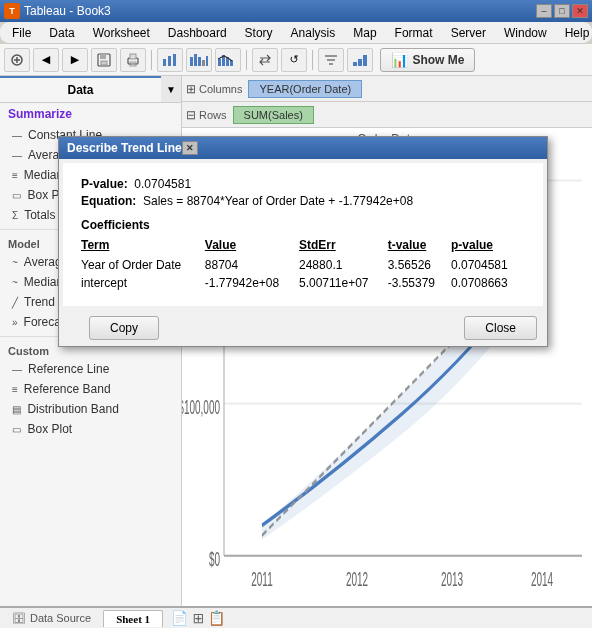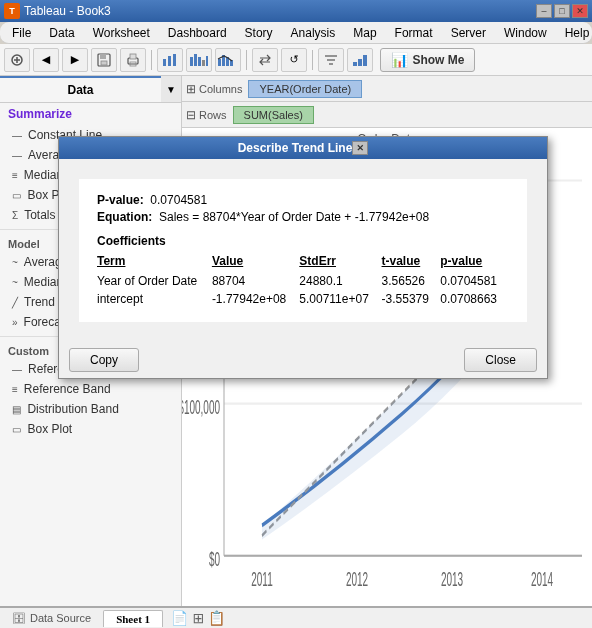--- a/index.html
+++ b/index.html
@@ -208,44 +208,45 @@
       background: #f0f0f0;
       border: 1px solid #888;
       box-shadow: 3px 3px 8px rgba(0,0,0,0.4);
     }
     .dialog-title-bar {
       background: linear-gradient(to bottom, #4a7cbf, #2e5fa3);
       color: white;
       height: 22px;
       display: flex;
       align-items: center;
-      justify-content: center;
+      justify-content: flex-start;
       padding: 0 8px;
       font-size: 12px;
       font-weight: bold;
     }
     .dialog-close-btn {
       width: 16px; height: 14px;
       background: #c0c0c0;
       border: 1px solid #888;
       display: flex; align-items: center; justify-content: center;
       cursor: pointer;
       font-size: 9px;
       color: #333;
     }
     .dialog-content {
       padding: 14px 18px;
       background: white;
-      margin: 20px;
+      margin: 4px;
     }
     .dialog-footer {
       display: flex;
       justify-content: space-between;
       padding: 6px 10px;
       background: #f0f0f0;
+      margin-left: 20px;
     }
     .dialog-btn {
       padding: 4px 20px;
       background: linear-gradient(to bottom, #f8f8f8, #e0e0e0);
       border: 1px solid #aaa;
       border-radius: 3px;
       cursor: pointer;
       font-size: 12px;
     }
 

